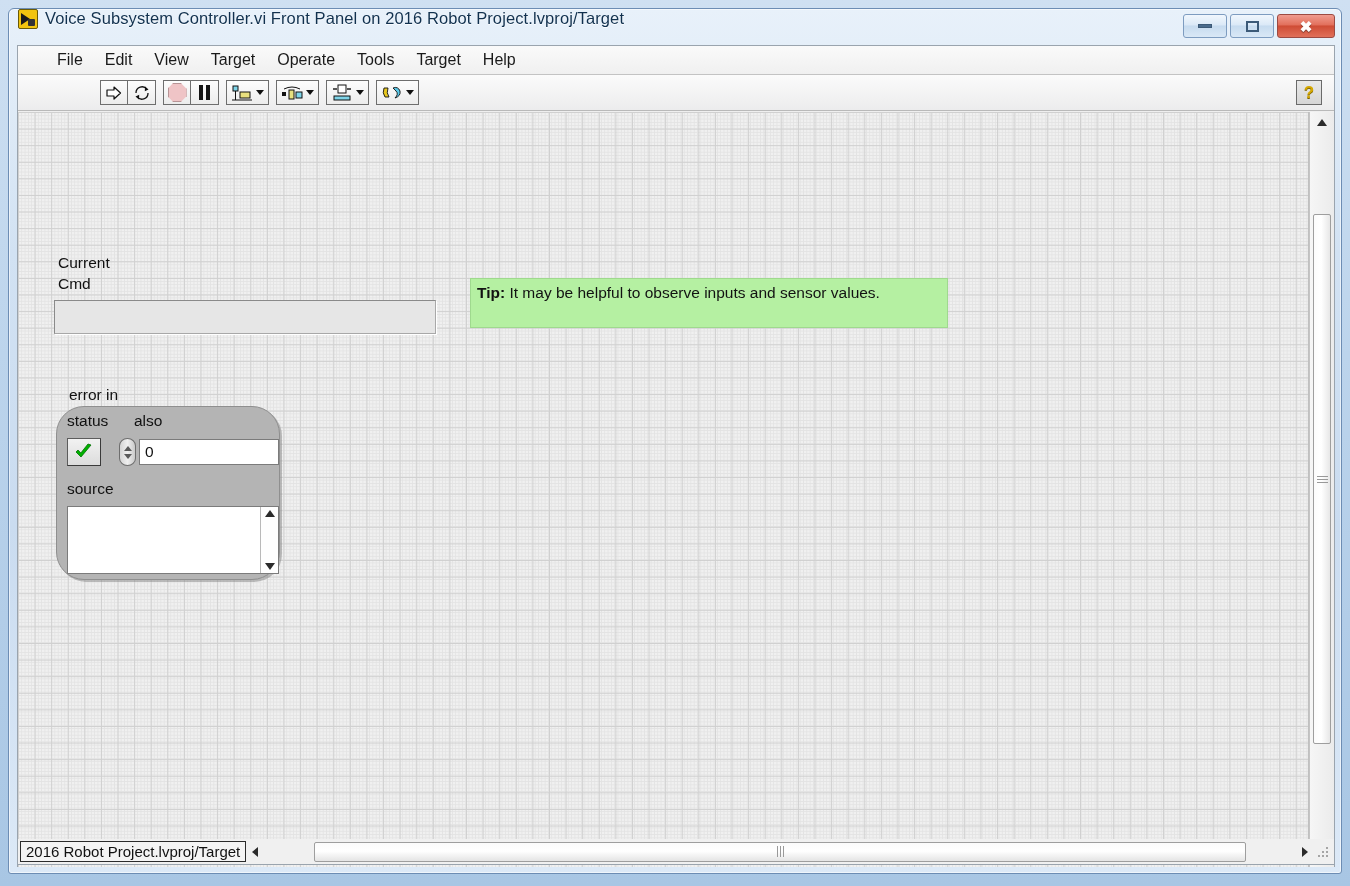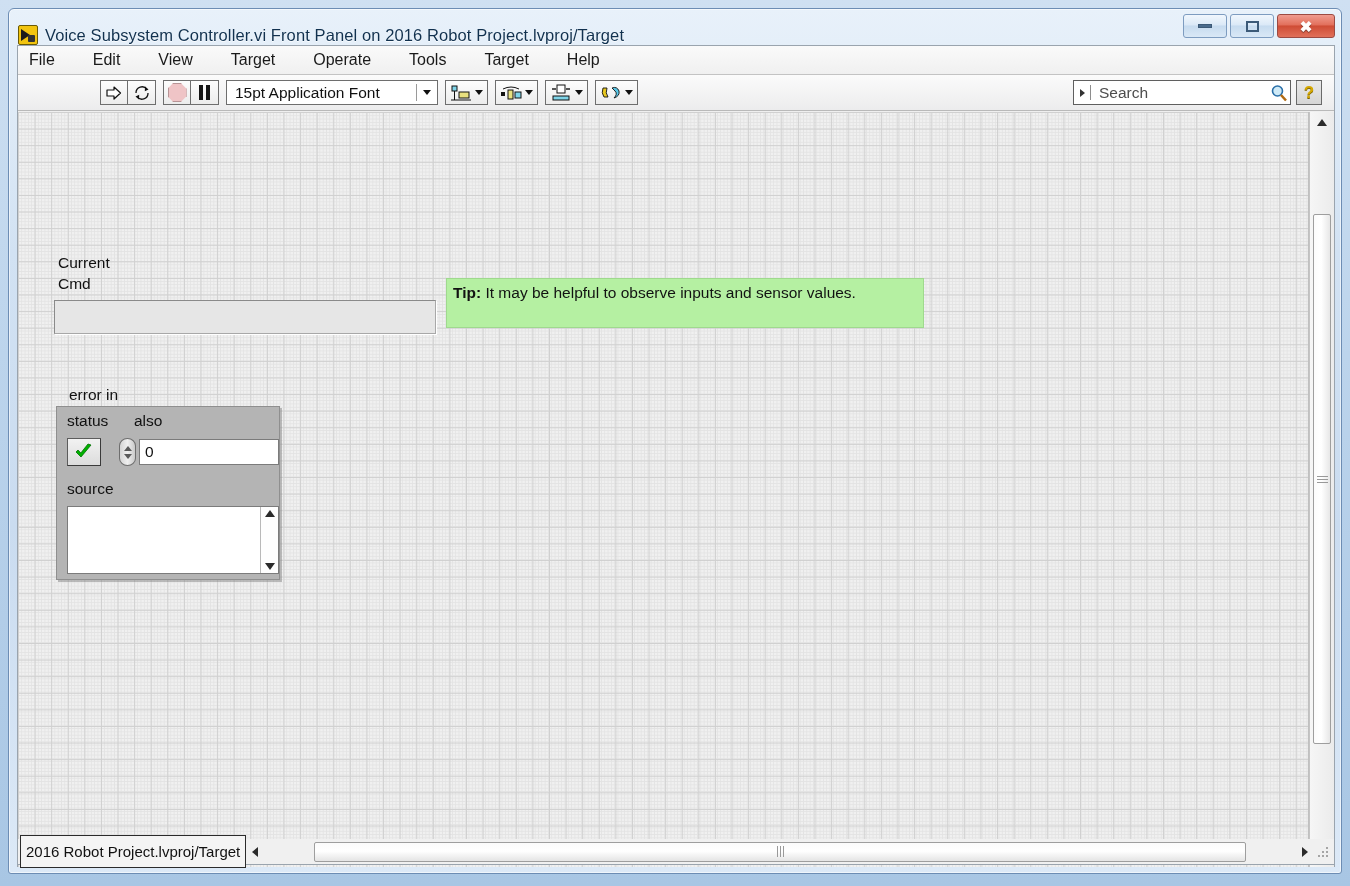--- a/index.html
+++ b/index.html
@@ -23,21 +23,21 @@
     border-radius: 6px 6px 3px 3px;
     background: linear-gradient(180deg,#e8f1fa 0%, #d2e2f3 28%, #cadcf0 60%, #dce9f7 100%);
     box-shadow: 0 0 0 1px rgba(255,255,255,0.55) inset;
     box-sizing: border-box;
   }
 
   
   .titlebar {
     position: absolute; left: 0; top: 0;
     width: 100%; height: 36px;
-    display: flex; align-items: flex-end;
+    display: flex; align-items: flex-start;
   }
   .title-icon {
     width: 20px; height: 20px;
     margin-left: 9px; margin-right: 7px;
     flex: 0 0 auto;
     background: #f2c40f;
     border: 1px solid #6a5a06;
     border-radius: 2px;
     position: relative;
     box-sizing: border-box;
@@ -99,23 +99,22 @@
     box-sizing: border-box;
   }
 
   
   .menubar {
     position: relative;
     height: 29px;
     background: linear-gradient(180deg,#fafafa 0%, #f0f0f0 100%);
     border-bottom: 1px solid #c3c3c3;
     display: flex; align-items: center;
-    padding-left: 0;
-    box-sizing: border-box;
-    gap: 16px;
+    padding-left: 28px;
+    box-sizing: border-box;
   }
   .menu-item {
     font-size: 16px;
     color: #1a1a1a;
     padding: 2px 11px;
     cursor: default;
     white-space: nowrap;
   }
 
   
@@ -422,21 +421,21 @@
     position: absolute;
     left: 8px; bottom: 8px;
     width: 1318px; height: 26px;
     background: #f0f0f0;
     border: 1px solid #9aa4ae;
     border-top: none;
     box-sizing: border-box;
     display: flex; align-items: center;
   }
   .target-box {
-    height: 33px; margin-left: 2px;
+    height: 21px; margin-left: 2px;
     border: 1px solid #2b2b2b;
     background: #f4f4f4;
     display: flex; align-items: center;
     padding: 0 5px;
     font-size: 15px; color: #111;
     box-sizing: border-box;
     white-space: nowrap;
     cursor: pointer;
   }
   .hs-left {
@@ -556,27 +555,20 @@
             <div class="ic-abort"></div>
           </div>
           <div class="tb-btn">
             <div class="ic-pause">
                 <i></i>
                 <i></i>
               </div>
           </div>
         </div>
 
-        <div class="font-combo">
-          <div class="label">15pt Application Font</div>
-          <div class="divider"></div>
-          <div class="combo-arrow">
-              <div class="caret"></div>
-            </div>
-        </div>
 
         <div class="tb-drop">
           <svg width="22" height="18" viewBox="0 0 22 18">
             <rect x="2" y="2" width="5" height="5" fill="#7fd4e8" stroke="#111" stroke-width="1"></rect>
             <rect x="9" y="8" width="10" height="6" fill="#e8e07f" stroke="#111" stroke-width="1"></rect>
             <line x1="1" y1="16" x2="21" y2="16" stroke="#111" stroke-width="1"></line>
             <line x1="4.5" y1="7" x2="4.5" y2="16" stroke="#111" stroke-width="1"></line>
           </svg>
           <div class="caret"></div>
         </div>
@@ -603,52 +595,41 @@
 
         <div class="tb-drop">
           <svg width="22" height="18" viewBox="0 0 22 18">
             <path d="M3 4 Q1 9 4 13 L8 13 Q5 9 7 4 Z" fill="#e8c81e" stroke="#111" stroke-width="0.9"></path>
             <path d="M12 4 Q17 2 19 7 Q20 12 14 14 Q18 10 15 7 Z" fill="#59c8e8" stroke="#111" stroke-width="0.9"></path>
           </svg>
           <div class="caret"></div>
         </div>
 
         <div class="search-wrap">
-          <div class="search-box">
-            <div class="flip"></div>
-            <div class="vbar"></div>
-            <div class="txt" placeholder="Search">Search</div>
-            <div class="mag">
-              <svg width="18" height="18" viewBox="0 0 18 18">
-                <circle cx="7.5" cy="7" r="5" fill="#cfeaf7" stroke="#2a6fa8" stroke-width="1.6"></circle>
-                <line x1="11" y1="11" x2="16" y2="16.5" stroke="#b06a12" stroke-width="2.6"></line>
-              </svg>
-            </div>
-          </div>
           <div class="help-btn">
             <span>?</span>
           </div>
         </div>
       </div>
 
       <div class="canvas-wrap">
         <div class="canvas">
 
           <div class="fp-label" style="left:40px; top:140px;">Current
 Cmd</div>
           <div class="string-indicator" style="left:36px; top:188px; width:382px; height:34px;">
             <span></span>
           </div>
 
-          <div class="tip-box" style="left:428px; top:166px; width:478px; height:50px;">
+          <div class="tip-box" style="left:452px; top:166px; width:478px; height:50px;">
             <div><b>Tip:</b><span> It may be helpful to observe inputs and sensor values.</span></div>
           </div>
 
           <div class="fp-label" style="left:51px; top:272px;">error in</div>
-          <div class="cluster" style="left:38px; top:294px; width:224px; height:174px;">
+          <div class="cluster" style="left:38px; top:294px; width:224px; height:174px;border-radius:28px;">
             <div class="cl-label" style="left:10px; top:5px;">status</div>
             <div class="cl-label" style="left:77px; top:5px;">also</div>
 
             <div class="status-btn" style="left:10px; top:31px;">
               <svg width="20" height="18" viewBox="0 0 20 18">
                 <path d="M2 9 L7 14 L17 2 L14 1 L6.8 10 L4 7 Z" fill="#00b200" stroke="#027002" stroke-width="0.8"></path>
               </svg>
             </div>
 
             <div class="spinner" style="left:62px; top:31px;">

